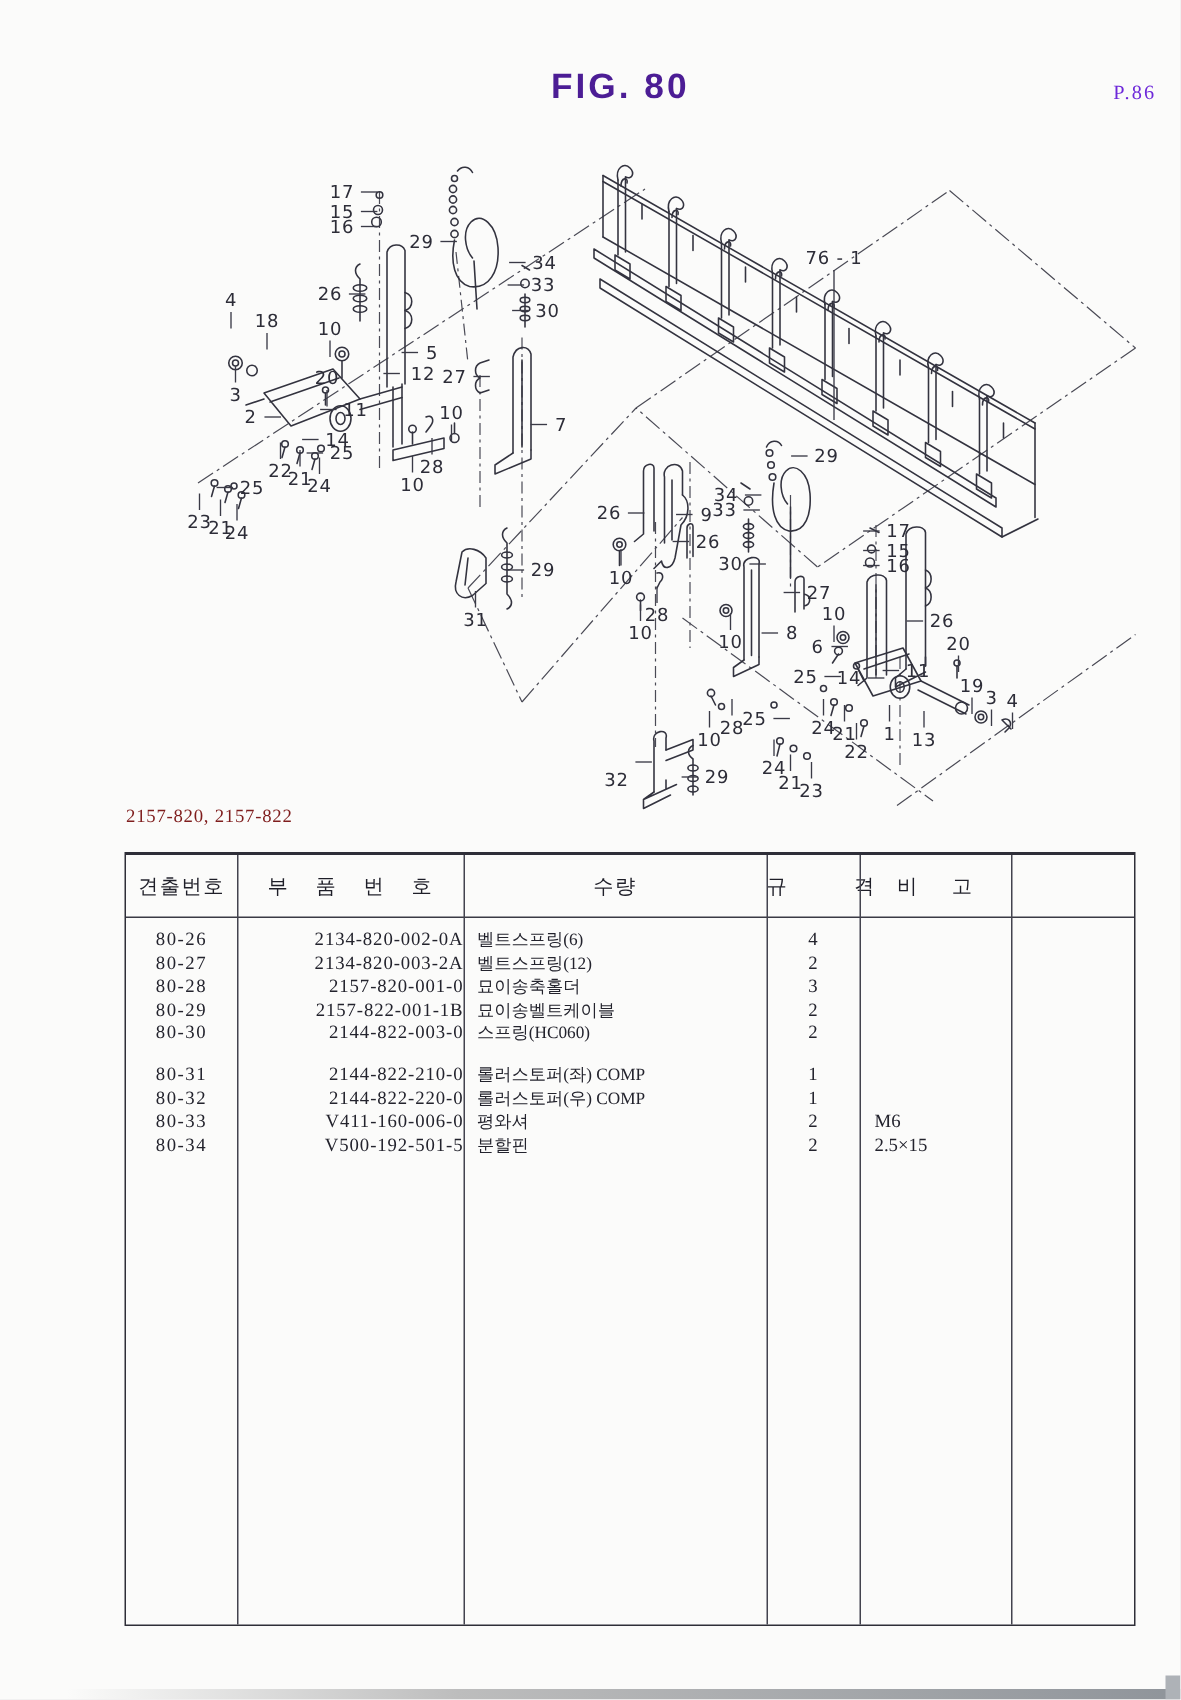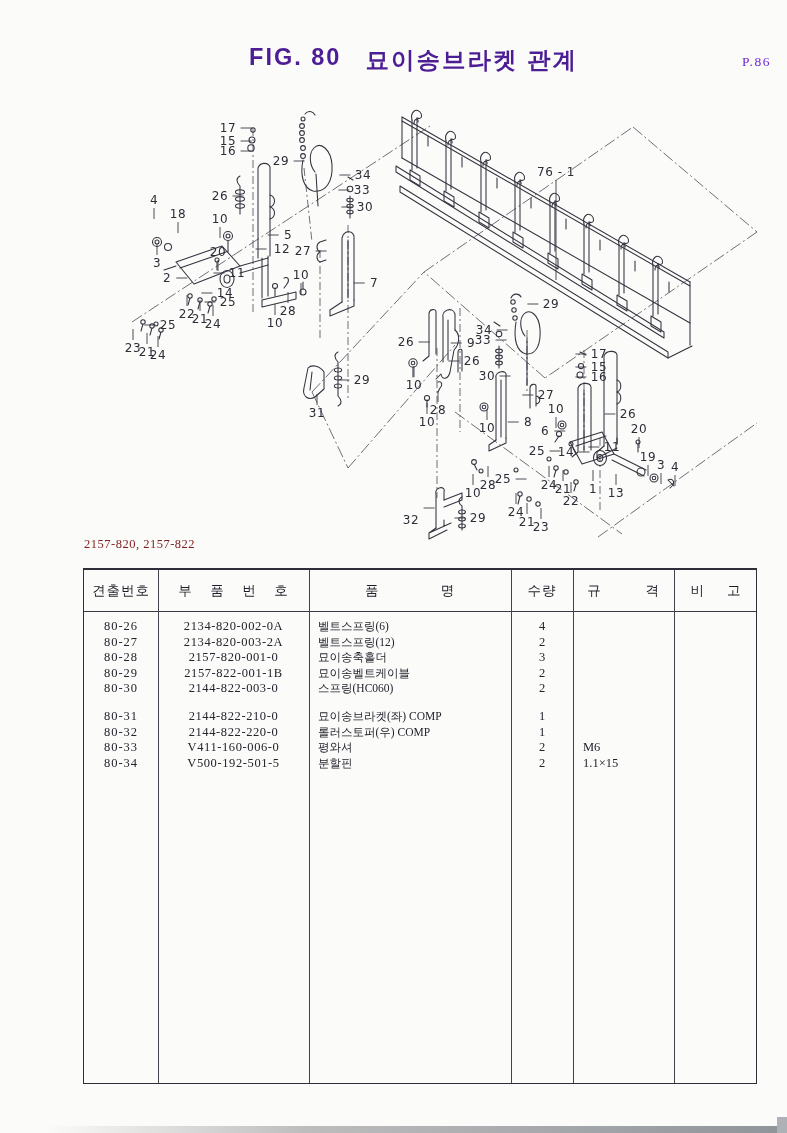--- a/index.html
+++ b/index.html
@@ -30,38 +30,37 @@
   .thead{display:grid;grid-template-columns:74px 151px 202px 62px 101px 84px;height:41px;
          align-items:center;border-bottom:1.3px solid #3a3a45;
          font:13.5px "Liberation Serif",serif;color:#1e1e28;}
   .th{text-align:center;white-space:pre;letter-spacing:1px;}
   .tbody{padding-top:7px;}
   .tgroup + .tgroup{margin-top:12px;}
   .trow{display:grid;grid-template-columns:74px 151px 202px 62px 101px 84px;height:15.6px;
         line-height:15.6px;font:12.5px "Liberation Serif",serif;color:#23232d;}
   .td{white-space:pre;overflow:visible;}
   .td-no{text-align:center;letter-spacing:1px;}
-  .td-part{text-align:center;letter-spacing:.6px;}
+  .td-part{text-align:right;letter-spacing:.6px;}
   .td-name{padding-left:9px;font-size:11.5px;}
   .td-qty{text-align:center;}
   .td-spec{padding-left:10px;}
   
   .scan-bottom{position:absolute;left:45px;right:0;top:1126px;height:7px;
       background:linear-gradient(to right, rgba(170,170,170,0) 0%, #bdbdbd 35%, #8f949a 100%);}
   .scan-corner{position:absolute;right:0;top:1117px;width:10px;height:16px;background:#aeb2b7;}
 </style>
 </head>
 <body>
 
 <div class="page">
 
   <div class="title">
     <span class="title-inner">
       <span>FIG. 80</span>
-      <span>묘이송브라켓 관계</span>
     </span>
   </div>
   <div class="page-num">P.86</div>
 
   <div class="diagram">
     <svg id="diagram-svg" width="787" height="560" viewBox="0 0 787 560">
       <defs>
         <g id="post">
           <path class="pt" d="M0,0 V-50 M5,-2 V-52"></path>
           <path class="pt" d="M0,-50 C-2,-58 4,-62 8,-58 C11,-55 10,-50 5,-52"></path>
@@ -409,21 +408,20 @@
 
   <div class="parts-table">
     <div class="divider" style="left:74px"></div>
     <div class="divider" style="left:225px"></div>
     <div class="divider" style="left:427px"></div>
     <div class="divider" style="left:489px"></div>
     <div class="divider" style="left:590px"></div>
     <div class="thead">
       <div class="th">견출번호</div>
       <div class="th">부    품    번    호</div>
-      <div class="th">품              명</div>
       <div class="th">수량</div>
       <div class="th">규          격</div>
       <div class="th">비     고</div>
     </div>
     <div class="tbody" id="tbody">
         <div class="tgroup">
           <div class="trow">
             <div class="td td-no">80-26</div>
             <div class="td td-part">2134-820-002-0A</div>
             <div class="td td-name">벨트스프링(6)</div>
@@ -461,21 +459,21 @@
             <div class="td td-name">스프링(HC060)</div>
             <div class="td td-qty">2</div>
             <div class="td td-spec"></div>
             <div class="td td-note"></div>
           </div>
         </div>
         <div class="tgroup">
           <div class="trow">
             <div class="td td-no">80-31</div>
             <div class="td td-part">2144-822-210-0</div>
-            <div class="td td-name">묘이송브라켓(좌) COMP</div>
+            <div class="td td-name">롤러스토퍼(좌) COMP</div>
             <div class="td td-qty">1</div>
             <div class="td td-spec"></div>
             <div class="td td-note"></div>
           </div>
           <div class="trow">
             <div class="td td-no">80-32</div>
             <div class="td td-part">2144-822-220-0</div>
             <div class="td td-name">롤러스토퍼(우) COMP</div>
             <div class="td td-qty">1</div>
             <div class="td td-spec"></div>
@@ -487,21 +485,21 @@
             <div class="td td-name">평와셔</div>
             <div class="td td-qty">2</div>
             <div class="td td-spec">M6</div>
             <div class="td td-note"></div>
           </div>
           <div class="trow">
             <div class="td td-no">80-34</div>
             <div class="td td-part">V500-192-501-5</div>
             <div class="td td-name">분할핀</div>
             <div class="td td-qty">2</div>
-            <div class="td td-spec">1.1×15</div>
+            <div class="td td-spec">2.5×15</div>
             <div class="td td-note"></div>
           </div>
         </div>
       </div>
   </div>
 
   <div class="scan-bottom"></div>
   <div class="scan-corner"></div>
 </div>
 

